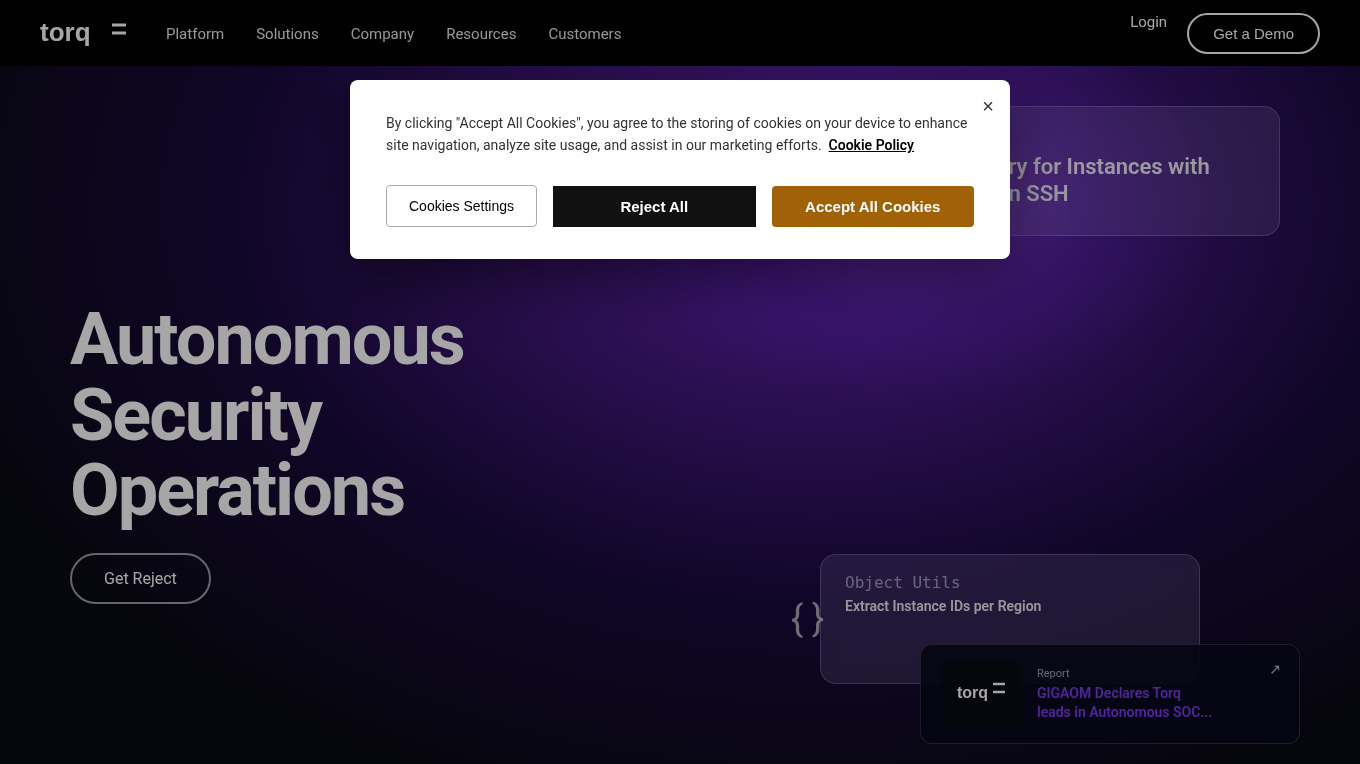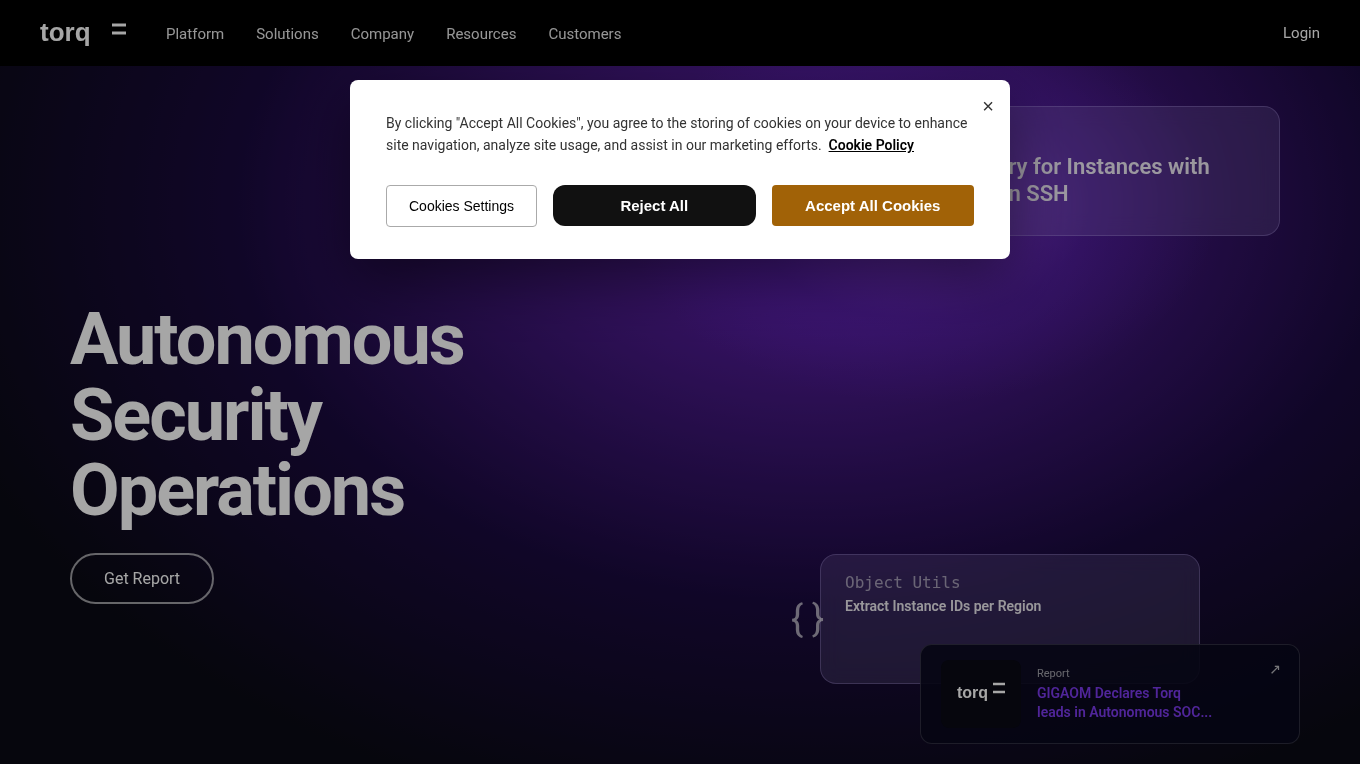--- a/index.html
+++ b/index.html
@@ -309,41 +309,41 @@
       color: #333;
       margin-bottom: 28px;
     }
     .cookie-body-text a {
       color: #000;
       font-weight: 600;
       text-decoration: underline;
     }
     .cookie-buttons {
       display: flex;
-      align-items: flex-start;
+      align-items: flex-end;
       gap: 16px;
     }
     .btn-cookies-settings {
       border: 1.5px solid #aaa;
       background: #fff;
       color: #000;
       padding: 12px 22px;
       font-size: 14px;
       border-radius: 4px;
       cursor: pointer;
       font-weight: 500;
     }
     .btn-reject {
       background: #111;
       color: #fff;
       border: none;
       padding: 12px 28px;
       font-size: 15px;
       font-weight: 600;
-      border-radius: 12px;
+      border-radius: 0;
       cursor: pointer;
       flex: 1;
       text-align: center;
     }
     .btn-accept {
       background: #a16207;
       color: #fff;
       border: none;
       padding: 12px 28px;
       font-size: 15px;
@@ -369,20 +369,21 @@
     <ul class="nav-links">
       <li><a href="#">Platform</a></li>
       <li><a href="#">Solutions</a></li>
       <li><a href="#">Company</a></li>
       <li><a href="#">Resources</a></li>
       <li><a href="#">Customers</a></li>
     </ul>
   </div>
   <div class="navbar-right">
     <a class="login-link" href="#">Login</a>
+    <button class="demo-btn">Get a Demo</button>
   </div>
 </nav>
 
 <section class="hero">
   <div class="glow-orb"></div>
 
   <div class="cards-container">
 
     <div class="float-card card-wiz">
       <div class="card-wiz-logo">WIZ✦</div>
@@ -400,21 +401,21 @@
 
     <div class="float-card card-object">
       <div class="card-object-icon">{ }</div>
       <div class="card-object-header">Object Utils</div>
       <div class="card-object-text">Extract Instance IDs per Region</div>
     </div>
   </div>
 
   <div class="hero-content">
     <h1 class="hero-title">Autonomous Security Operations</h1>
-    <a class="hero-cta" href="#">Get Report</a>
+    <a class="hero-cta" href="#">Get Reject</a>
   </div>
 
   <div class="report-card">
     <div class="report-logo-box">
       <div class="report-logo-inner">
         <svg width="56" height="40" viewBox="0 0 56 40">
           <text x="4" y="26" font-family="Arial" font-weight="800" font-size="16" fill="white">torq</text>
           <line x1="40" y1="12" x2="52" y2="12" stroke="white" stroke-width="2.5"></line>
           <line x1="40" y1="20" x2="52" y2="20" stroke="white" stroke-width="2.5"></line>
         </svg>

